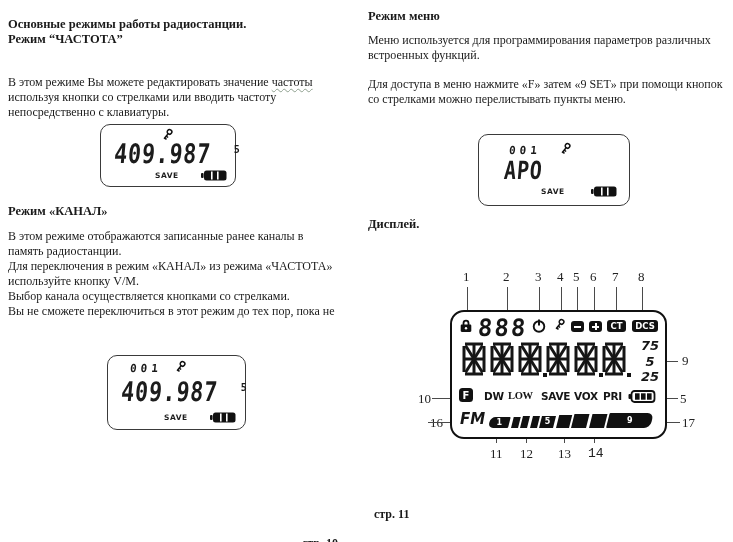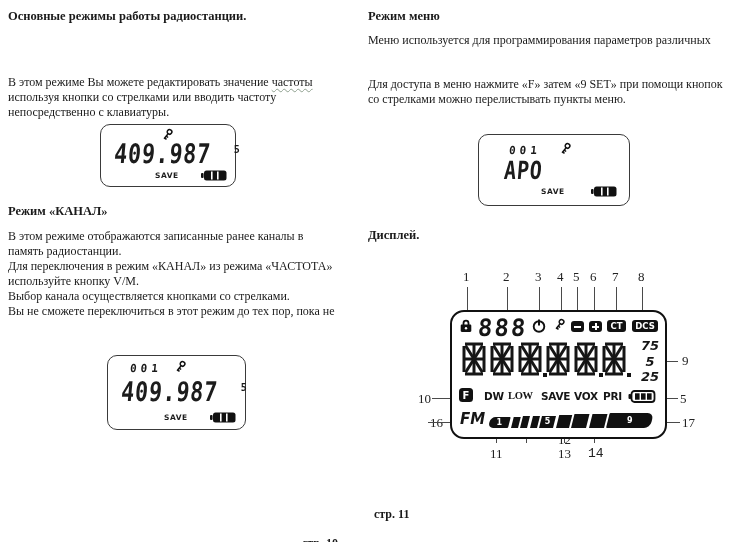--- a/index.html
+++ b/index.html
@@ -1,20 +1,20 @@
 <!DOCTYPE html>
 <html><head>
 <meta charset="utf-8">
 <style>
   html,body{margin:0;padding:0;background:#fff;}
   .page{position:relative;width:733px;height:542px;background:#fff;overflow:hidden;
         font-family:"Liberation Serif",serif;color:#1a1a1a;}
   .abs{position:absolute;}
   h1,h2{margin:0;font-weight:bold;}
-  .title{font-size:12.5px;}
+  .title{font-size:12.5px;margin-top:8px;}
   .heading{font-size:12.5px;text-align:right;}
   .ln{font-size:12px;white-space:nowrap;line-height:15px;height:15px;}
   .wavy{text-decoration-line:underline;text-decoration-style:wavy;
         text-decoration-color:#8fa08f;text-decoration-thickness:1px;text-underline-offset:2px;}
   .footer{font-size:12px;font-weight:bold;}
 
   
   .lcd{position:absolute;border:1.6px solid #3a3a3a;border-radius:10px;background:#fff;}
   .digits{font-family:"DejaVu Sans Mono",monospace;font-weight:700;color:#1c1c1c;
           transform:skewX(-5deg) scaleX(0.8);transform-origin:left bottom;letter-spacing:1px;}
@@ -55,20 +55,21 @@
   .seg{background:#111;}
   .seg span{display:block;transform:skewX(14deg);color:#fff;text-align:center;
             font-family:"DejaVu Sans",sans-serif;font-weight:700;font-size:8px;}
 </style>
 </head>
 <body>
 
 <div class="page">
 
   <h1 class="abs title" style="left:8px;top:9px;">Основные режимы работы радиостанции.</h1>
+  <h2 class="abs heading" style="left:8px;top:32px;">Режим “ЧАСТОТА”</h2>
 
   <div class="abs" style="left:8px;top:75px;">
     <div class="ln"><span>В этом режиме Вы можете редактировать значение </span><span class="wavy">частоты</span></div>
     <div class="ln">используя кнопки со стрелками или вводить частоту</div>
     <div class="ln">непосредственно с клавиатуры.</div>
   </div>
 
   <div class="lcd" style="left:100px;top:124px;width:134px;height:61px;">
     <svg class="abs" style="left:60px;top:3px;" width="13" height="13" viewBox="0 0 13 13">
       <g transform="rotate(38 6.5 6.5)" fill="none" stroke="#111" stroke-width="1.5">
@@ -124,20 +125,21 @@
         <rect x="16" y="1.5" width="1.6" height="8" fill="#fff"></rect>
     </svg>
   </div>
 
   <span class="abs footer" style="left:302px;top:536px;">стр. 10</span>
 
   <h2 class="abs heading" style="left:368px;top:9px;">Режим меню</h2>
 
   <div class="abs" style="left:368px;top:33px;">
     <div class="ln">Меню используется для программирования параметров различных</div>
+    <div class="ln">встроенных функций.</div>
   </div>
   <div class="abs" style="left:368px;top:77px;">
     <div class="ln">Для доступа в меню нажмите «F»  затем «9 SET» при помощи кнопок</div>
     <div class="ln">со стрелками можно перелистывать  пункты меню.</div>
   </div>
 
   <div class="lcd" style="left:478px;top:134px;width:150px;height:70px;">
     <span class="chan" style="left:30px;top:9px;">001</span>
     <svg class="abs" style="left:80px;top:7px;" width="13" height="13" viewBox="0 0 13 13">
       <g transform="rotate(38 6.5 6.5)" fill="none" stroke="#111" stroke-width="1.5">
@@ -152,21 +154,21 @@
     </div>
     <span class="save-lbl" style="left:62px;bottom:9px;">SAVE</span>
     <svg class="abs" style="right:12px;bottom:8px;" width="26" height="11" viewBox="0 0 26 11">
       <rect x="3" y="0.5" width="22.5" height="10" rx="2.5" fill="#111"></rect>
       <rect x="0" y="3" width="2.6" height="5" rx="1" fill="#111"></rect>
       <rect x="10" y="1.5" width="1.6" height="8" fill="#fff"></rect>
         <rect x="16" y="1.5" width="1.6" height="8" fill="#fff"></rect>
     </svg>
   </div>
 
-  <h2 class="abs heading" style="left:368px;top:228px;">Дисплей.</h2>
+  <h2 class="abs heading" style="left:368px;top:217px;">Дисплей.</h2>
 
   <div class="diagram">
 
     <span class="callout" style="left:53px;top:4px;">1</span>
     <span class="callout" style="left:93px;top:4px;">2</span>
     <span class="callout" style="left:125px;top:4px;">3</span>
     <span class="callout" style="left:147px;top:4px;">4</span>
     <span class="callout" style="left:163px;top:4px;">5</span>
     <span class="callout" style="left:180px;top:4px;">6</span>
     <span class="callout" style="left:202px;top:4px;">7</span>
@@ -189,21 +191,21 @@
     <span class="callout" style="left:20px;top:150px;">16</span>
     <div class="cl-h" style="left:18px;top:157px;width:26px;"></div>
     <span class="callout" style="left:272px;top:150px;font-family:Liberation Serif, serif;">17</span>
     <div class="cl-h" style="left:253px;top:157px;width:17px;"></div>
 
     <div class="cl-v" style="left:86px;top:145px;height:33px;"></div>
     <div class="cl-v" style="left:116px;top:145px;height:33px;"></div>
     <div class="cl-v" style="left:154px;top:145px;height:33px;"></div>
     <div class="cl-v" style="left:184px;top:145px;height:33px;"></div>
     <span class="callout" style="left:80px;top:181px;">11</span>
-    <span class="callout" style="left:110px;top:167px;margin-left:38px;">12</span>
+    <span class="callout" style="left:110px;top:181px;">12</span>
     <span class="callout" style="left:148px;top:181px;">13</span>
     <span class="callout" style="left:178px;top:181px;font-family:Liberation Mono, monospace;">14</span>
 
     <div class="disp">
 
       <svg class="abs" style="left:8px;top:7px;" width="12" height="14" viewBox="0 0 12 14">
         <path d="M2.6 5.5V4.2a3.4 3.4 0 0 1 6.8 0v1.3h.7c.7 0 1.2.5 1.2 1.2v5c0 .7-.5 1.2-1.2 1.2H1.9c-.7 0-1.2-.5-1.2-1.2v-5c0-.7.5-1.2 1.2-1.2h.7zm1.8 0h3.2V4.2a1.6 1.6 0 0 0-3.2 0v1.3z" fill="#111"></path>
         <circle cx="6" cy="9.3" r="1.2" fill="#fff"></circle>
       </svg>
       <span class="disp-digits" style="left:26px;top:5px;">888</span>

